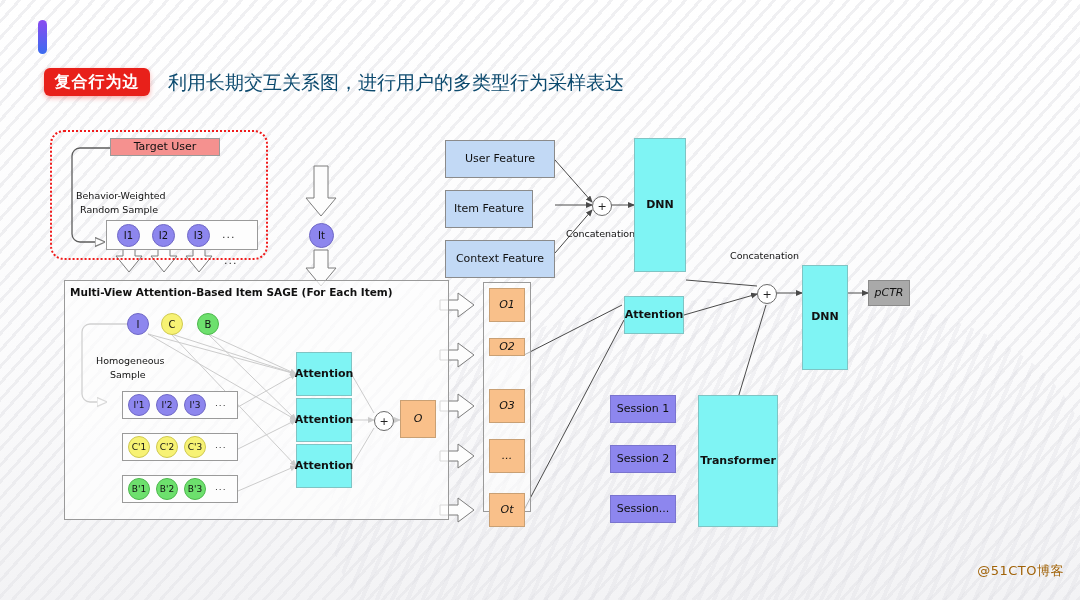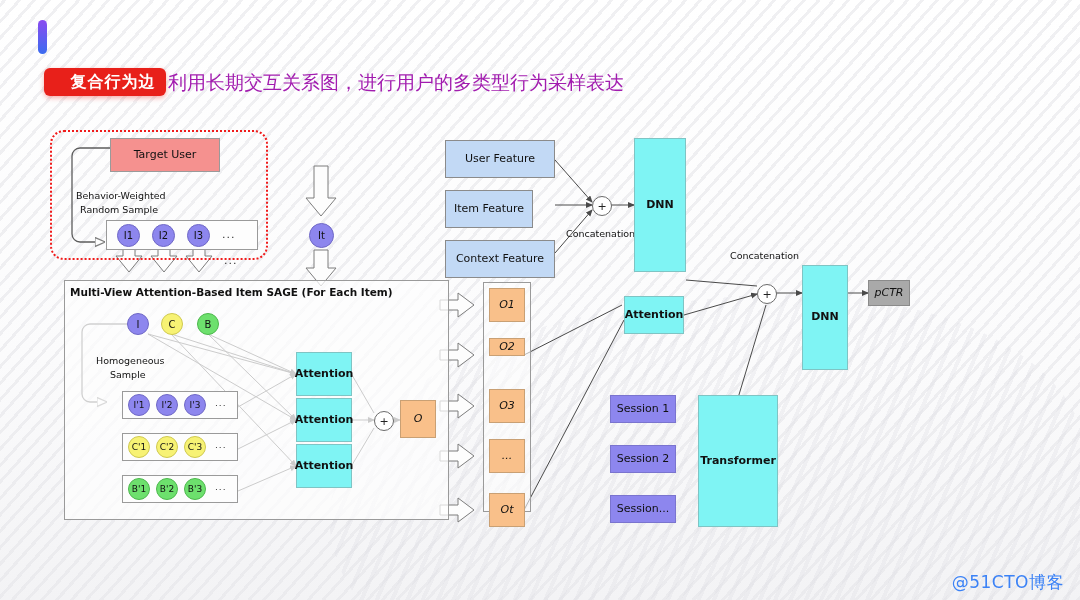--- a/index.html
+++ b/index.html
@@ -33,25 +33,25 @@
   .page-title{
     position:absolute;left:58px;top:16px;
     font-size:30px;font-weight:bold;color:#1f2a5a;letter-spacing:.2px;
     white-space:nowrap;
   }
   .badge{
     position:absolute;left:44px;top:68px;width:106px;height:28px;
     background:#e8201a;border-radius:6px;
     box-shadow:0 2px 5px rgba(232,32,26,.35);
     display:flex;align-items:center;justify-content:center;
-    color:#fff;font-size:16px;font-weight:bold;letter-spacing:1px;padding-left:16px;
+    color:#fff;font-size:16px;font-weight:bold;letter-spacing:1px;
   }
   .subtitle{
     position:absolute;left:168px;top:70px;
-    font-size:19px;color:#a21caf;white-space:nowrap;
+    font-size:19px;color:#0c4a6e;white-space:nowrap;
   }
   
   #diagram{position:absolute;left:0;top:110px;width:1080px;height:460px;}
   #wires{position:absolute;left:0;top:0;width:1080px;height:460px;}
   .node{position:absolute;box-sizing:border-box;
     display:flex;align-items:center;justify-content:center;
     font-size:11px;color:#111;text-align:center;line-height:1.1;
     border:1px solid #8b8b8b;}
   .n-red{background:#f5918f;border-color:#9a9a9a;}
   .n-purple{background:#8d86ee;border-color:#7a74cf;}
@@ -69,22 +69,22 @@
     background:#fff;border:1px solid #6b6b6b;
     display:flex;align-items:center;justify-content:center;
     font-size:11px;color:#222;}
   .lbl{position:absolute;font-size:9.5px;color:#111;white-space:nowrap;}
   .lbl-b{font-weight:bold;}
   .dashbox{position:absolute;box-sizing:border-box;
     border:2.5px dotted #f01b1b;border-radius:14px;}
   .panel{position:absolute;box-sizing:border-box;
     border:1px solid #9a9a9a;background:rgba(253,253,253,.72);}
   .ellip{position:absolute;font-size:11px;color:#333;letter-spacing:1px;}
-  .watermark{position:absolute;right:16px;bottom:6px;
-    font-size:17px;color:#3b82f6;letter-spacing:.5px;}
+  .watermark{position:absolute;right:16px;bottom:20px;
+    font-size:13px;color:#a16207;letter-spacing:.5px;}
 </style>
 </head>
 <body>
 
 <div id="stage">
   <div class="bg-stripes"></div>
   <div class="bg-swirl"></div>
 
   <div class="accent-bar"></div>
   <div class="badge">复合行为边</div>
@@ -156,21 +156,21 @@
       </g>
 
       <g fill="none" stroke="#5c5c5c" stroke-width="1.3">
         <path d="M118,38 h-38 a8,8 0 0 0 -8,8 v78 a8,8 0 0 0 8,8 h24" marker-end="url(#ahw)"></path>
         <path d="M128,214 h-38 a8,8 0 0 0 -8,8 v62 a8,8 0 0 0 8,8 h16" marker-end="url(#ahw)"></path>
       </g>
     </svg>
 
     <div class="dashbox" style="left:50px;top:20px;width:218px;height:130px;"></div>
 
-    <div class="node n-red" style="left:110px;top:28px;width:110px;height:34px;">Target User</div>
+    <div class="node n-red" style="left:110px;top:28px;width:110px;height:18px;">Target User</div>
 
     <div class="lbl" style="left:76px;top:80px;">Behavior-Weighted</div>
     <div class="lbl" style="left:80px;top:94px;">Random Sample</div>
 
     <div class="panel" style="left:106px;top:110px;width:152px;height:30px;background:#fdfdfd;"></div>
     <div class="circ c-purple" style="left:117px;top:114px;width:23px;height:23px;">I1</div>
     <div class="circ c-purple" style="left:152px;top:114px;width:23px;height:23px;">I2</div>
     <div class="circ c-purple" style="left:187px;top:114px;width:23px;height:23px;">I3</div>
     <div class="ellip" style="left:222px;top:118px;">...</div>
     <div class="ellip" style="left:224px;top:144px;">...</div>

